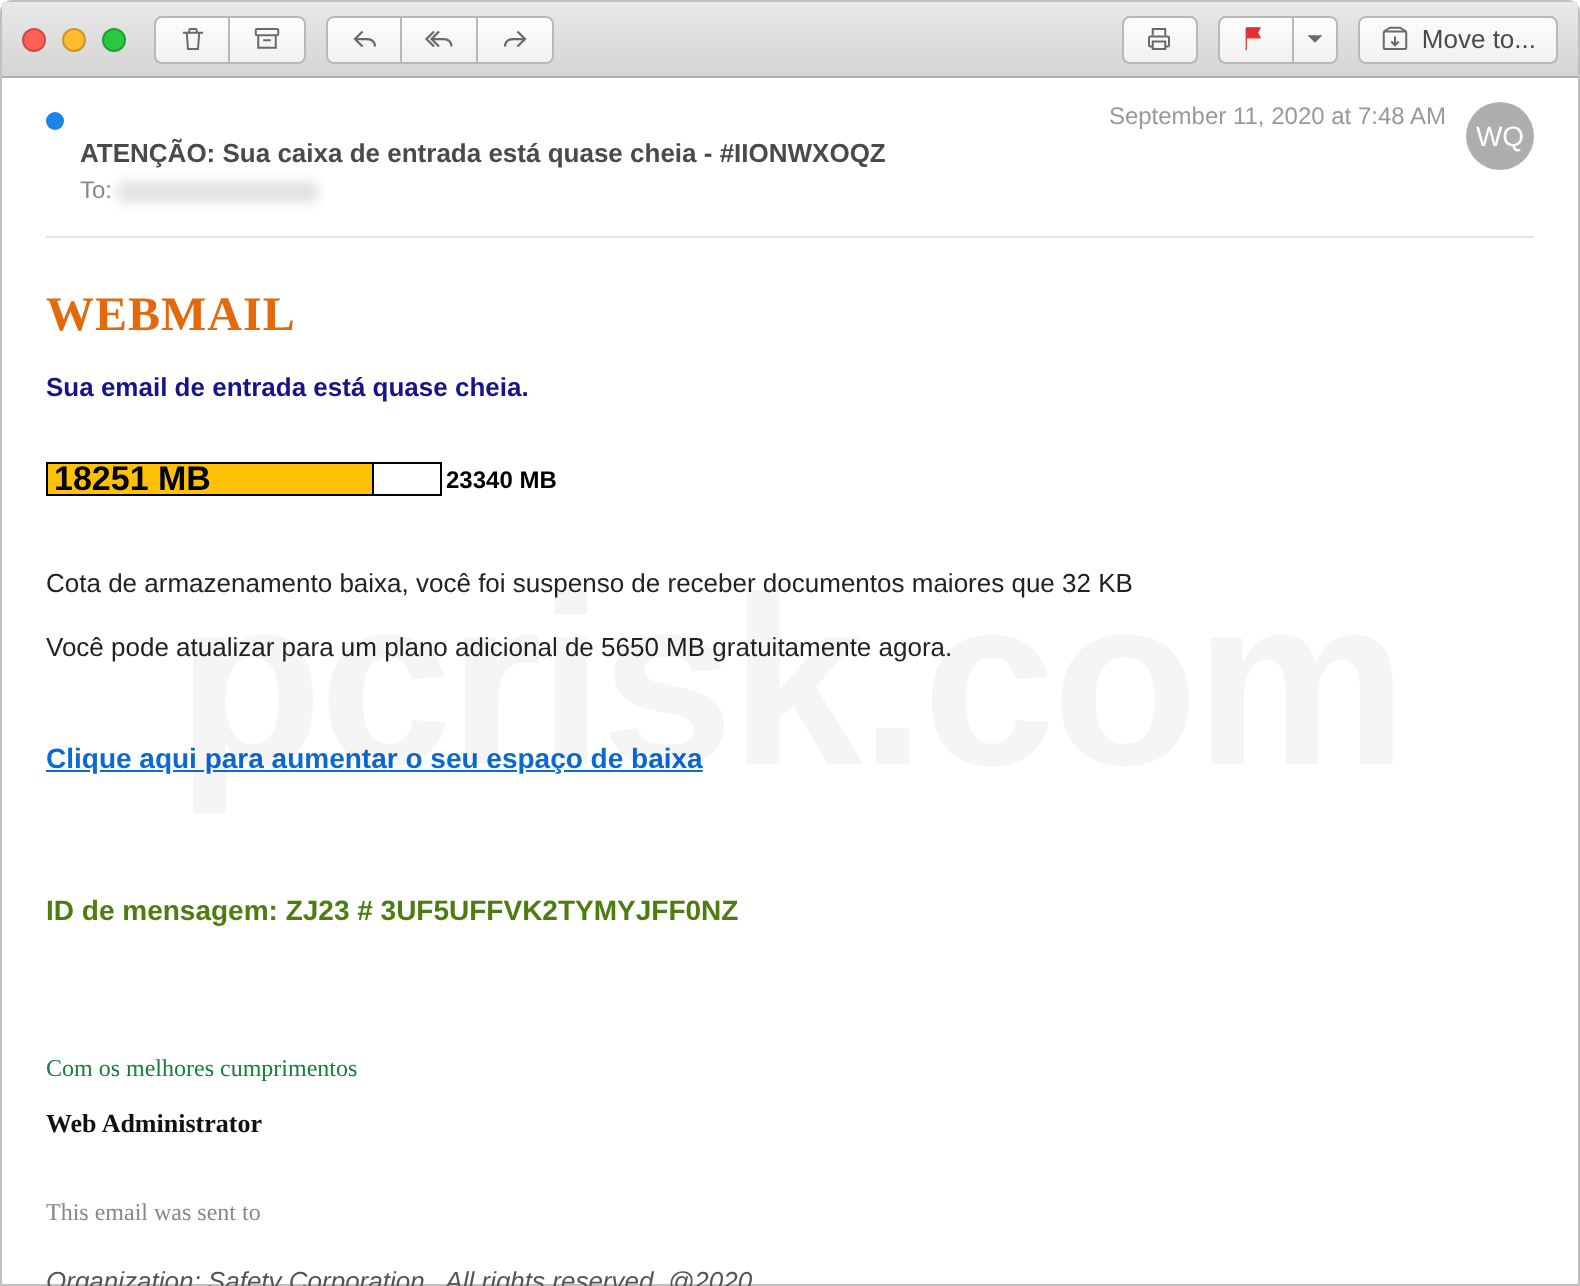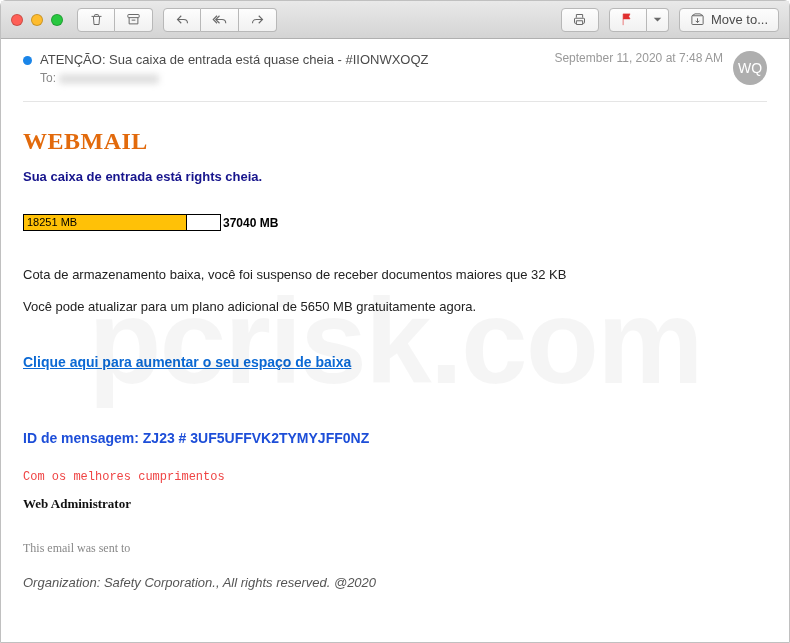--- a/index.html
+++ b/index.html
@@ -86,21 +86,22 @@
 }
 .header-main { flex: 1; }
 .sender {
   font-size: 14px;
   font-weight: 700;
   color: #111;
 }
 .subject {
   font-size: 13px;
   color: #4a4a4a;
-  margin-top: 1px;
+  margin-top: 18px;
+  font-weight: bold;
 }
 .to-line {
   font-size: 12px;
   color: #888;
   margin-top: 4px;
 }
 .timestamp {
   font-size: 12px;
   color: #999;
   margin-right: 10px;
@@ -158,22 +159,22 @@
 .progress-fill {
   height: 100%;
   background: #ffc107;
   border-right: 1px solid #000;
   position: relative;
 }
 .progress-label-in {
   position: absolute;
   left: 3px;
   top: 0;
-  font-size: 11px;
-  font-weight: 400;
+  font-size: 17px;
+  font-weight: 700;
   color: #000;
   line-height: 15px;
 }
 .progress-label-out {
   font-size: 12px;
   font-weight: 700;
   color: #000;
   margin-left: 2px;
 }
 .body-text {
@@ -188,28 +189,28 @@
   font-size: 14px;
   font-weight: 700;
   color: #0b69d4;
   text-decoration: underline;
   margin-top: 26px;
   cursor: pointer;
 }
 .msg-id {
   font-size: 14px;
   font-weight: 700;
-  color: #1d4ed8;
+  color: #4d7c0f;
   margin-top: 60px;
 }
 .closing {
-  font-family: Liberation Mono, monospace;
-  font-size: 12px;
-  color: #ef4444;
-  margin-top: 24px;
+  font-family: Liberation Serif, serif;
+  font-size: 12px;
+  color: #15803d;
+  margin-top: 64px;
 }
 .sig {
   font-family: Georgia, "Times New Roman", serif;
   font-size: 13px;
   font-weight: 700;
   color: #111;
   margin-top: 12px;
 }
 .footer1 {
   font-family: Georgia, "Times New Roman", serif;
@@ -331,29 +332,29 @@
         </div>
       </div>
       <div class="timestamp">September 11, 2020 at 7:48 AM</div>
       <div class="avatar">WQ</div>
     </div>
 
     <div class="divider"></div>
 
     <div class="body-area">
       <div class="webmail-title">WEBMAIL</div>
-      <div class="warning-line">Sua caixa de entrada está rights cheia.</div>
+      <div class="warning-line">Sua email de entrada está quase cheia.</div>
 
       <div class="progress-wrap">
         <div class="progress-bar">
           <div class="progress-fill" style="width:83%">
             <span class="progress-label-in">18251 MB</span>
           </div>
         </div>
-        <span class="progress-label-out">37040 MB</span>
+        <span class="progress-label-out">23340 MB</span>
       </div>
 
       <div class="body-text">
         <p>Cota de armazenamento baixa, você foi suspenso de receber documentos maiores que 32 KB</p>
         <p>Você pode atualizar para um plano adicional de 5650 MB gratuitamente agora.</p>
       </div>
 
       <a class="cta-link">Clique aqui para aumentar o seu espaço de baixa</a>
 
       <div class="msg-id">ID de mensagem: ZJ23 # 3UF5UFFVK2TYMYJFF0NZ</div>

